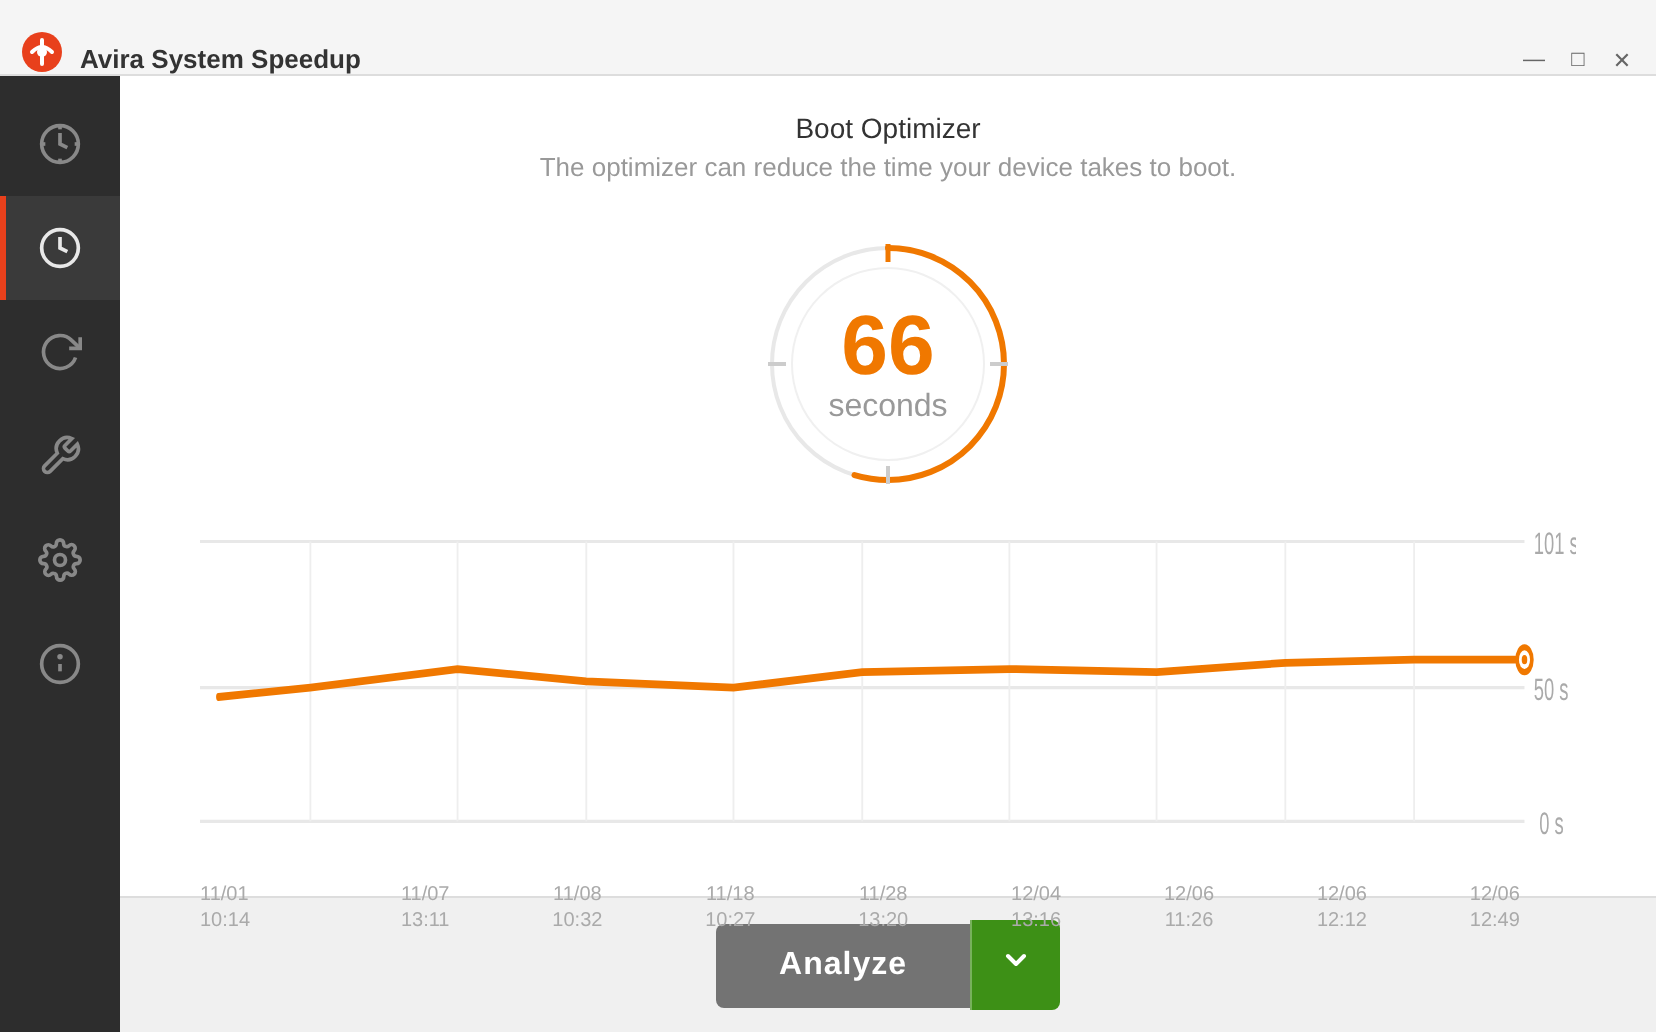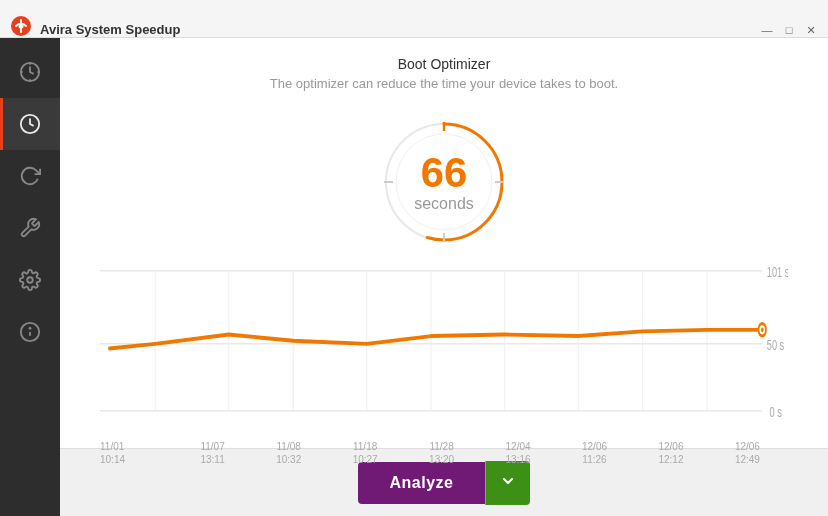--- a/index.html
+++ b/index.html
@@ -182,21 +182,21 @@
       height: 68px;
       background: #f0f0f0;
       border-top: 1px solid #ddd;
       display: flex;
       align-items: center;
       justify-content: center;
       gap: 0;
       flex-shrink: 0;
     }
     .analyze-btn {
-      background: #701a75;
+      background: #737373;
       color: white;
       border: none;
       border-radius: 4px 0 0 4px;
       font-size: 16px;
       font-weight: 600;
       cursor: pointer;
       padding: 12px 32px;
       letter-spacing: 0.5px;
     }
     .analyze-dropdown {

